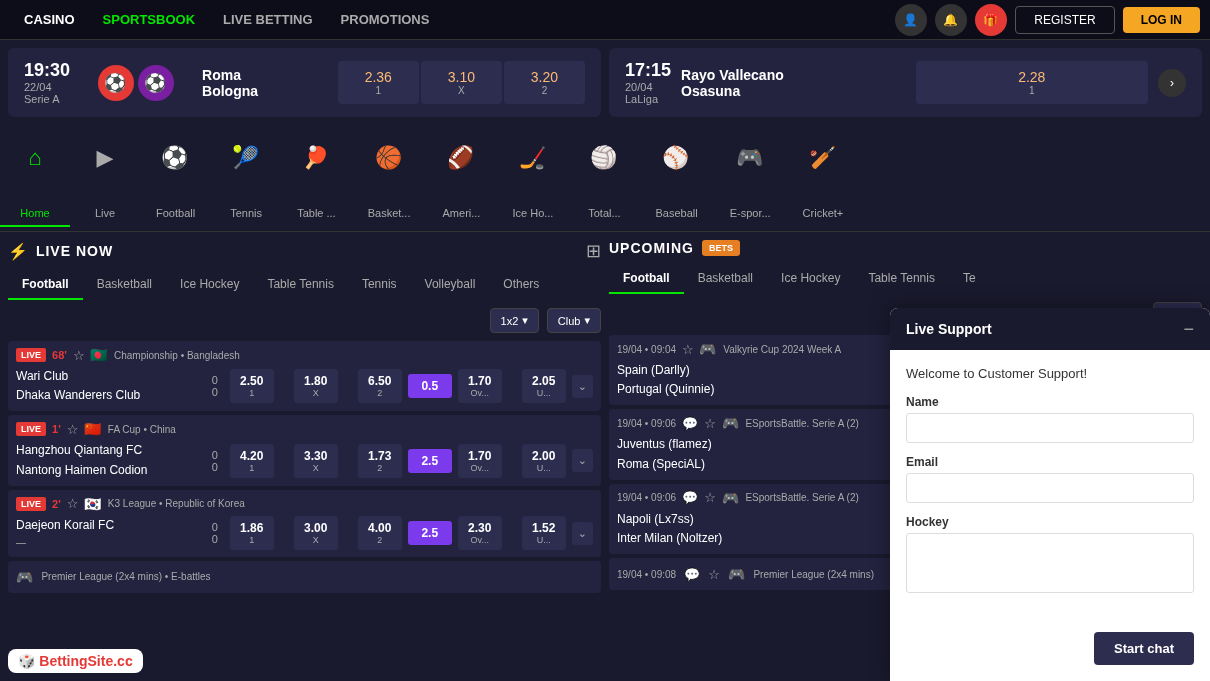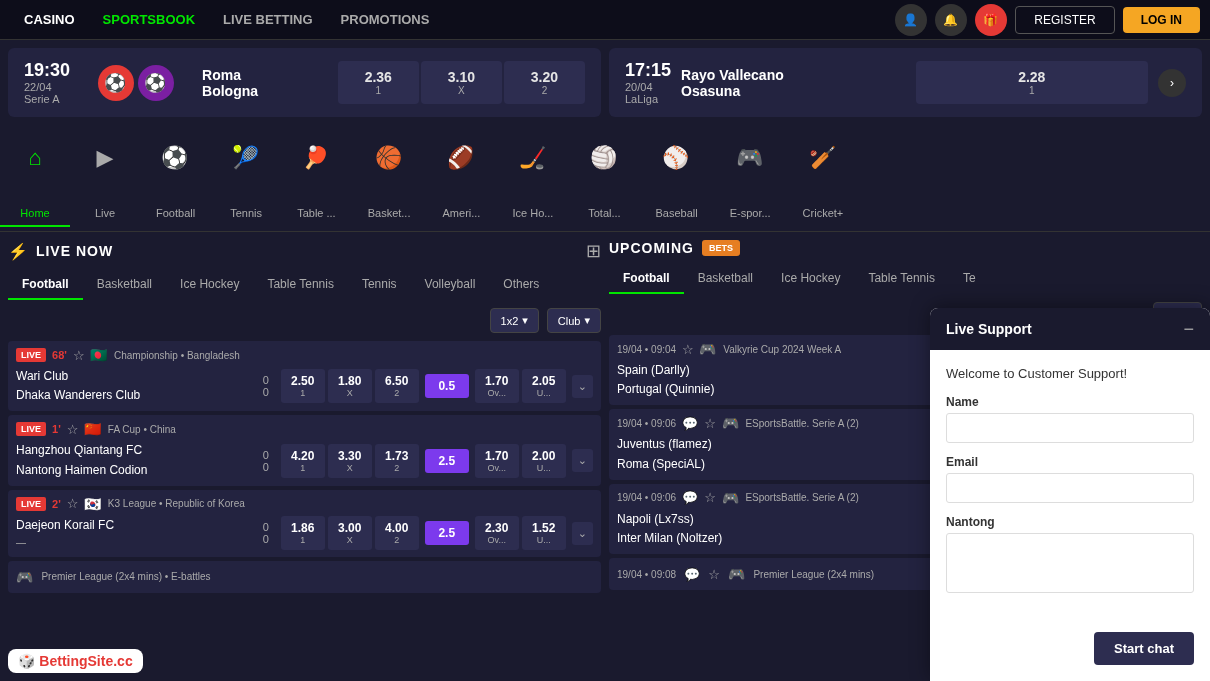--- a/index.html
+++ b/index.html
@@ -18,21 +18,21 @@
     .match-time-block .date { font-size: 11px; color: #aaa; }
     .match-time-block .league { font-size: 11px; color: #aaa; }
     .team-logos { display: flex; gap: 4px; margin: 0 16px; }
     .team-logo { width: 36px; height: 36px; border-radius: 50%; display: flex; align-items: center; justify-content: center; font-size: 18px; }
     .team-logo.red { background: #e53935; }
     .team-logo.maroon { background: #7b1fa2; }
     .match-teams { flex: 1; }
     .match-teams .team { font-size: 14px; font-weight: bold; }
     .odds-row { display: flex; gap: 2px; flex: 2; }
     .odd-btn { flex: 1; background: #2d2d50; border-radius: 4px; padding: 8px 4px; text-align: center; cursor: pointer; }
-    .odd-btn .odd-val { font-size: 14px; font-weight: bold; color: #e5e5e5; }
+    .odd-btn .odd-val { font-size: 14px; font-weight: normal; color: #fdba74; }
     .odd-btn .odd-label { font-size: 10px; color: #aaa; }
 
     .two-col-banner { display: flex; gap: 8px; padding: 0 8px 8px; }
     .banner-left { flex: 1; background: #232340; border-radius: 6px; padding: 12px 16px; }
     .banner-right { flex: 1; background: #232340; border-radius: 6px; padding: 12px 16px; display: flex; align-items: center; gap: 10px; }
     .banner-right .chevron { width: 28px; height: 28px; background: #333; border-radius: 50%; display: flex; align-items: center; justify-content: center; cursor: pointer; }
 
     
     .sports-nav { background: #1a1a2e; padding: 4px 0; border-bottom: 1px solid #333; overflow-x: auto; white-space: nowrap; }
     .sports-nav-inner { display: flex; align-items: stretch; }
@@ -63,38 +63,38 @@
     .match-row { background: #232340; border-radius: 4px; margin-bottom: 4px; padding: 6px 8px; }
     .match-row-header { display: flex; align-items: center; gap: 6px; margin-bottom: 4px; }
     .live-badge { background: #e53935; color: #fff; font-size: 9px; font-weight: bold; padding: 2px 5px; border-radius: 2px; }
     .live-time { color: #e53935; font-size: 11px; font-weight: bold; }
     .league-flag { font-size: 14px; }
     .league-name { font-size: 10px; color: #aaa; }
     .match-info { display: flex; align-items: center; gap: 6px; }
     .team-names { flex: 1; }
     .team-name { font-size: 12px; color: #fff; line-height: 1.6; }
     .team-score { color: #aaa; font-size: 11px; min-width: 12px; }
-    .odds-group { display: flex; gap: 3px; }
+    .odds-group { display: flex; gap: 20px; }
     .odd-cell { background: #2d2d50; border-radius: 3px; padding: 5px 6px; text-align: center; min-width: 44px; cursor: pointer; }
     .odd-cell.highlight { background: #7c3aed; }
     .odd-val2 { font-size: 12px; font-weight: bold; color: #fff; display: block; }
     .odd-lbl { font-size: 9px; color: #aaa; display: block; }
     .more-btn { background: #2d2d50; border-radius: 3px; padding: 5px 6px; cursor: pointer; font-size: 11px; color: #aaa; display: flex; align-items: center; }
     .star-icon { color: #aaa; font-size: 13px; cursor: pointer; }
 
     
     .upcoming-match { background: #232340; border-radius: 4px; margin-bottom: 4px; padding: 6px 8px; }
     .upcoming-header { display: flex; align-items: center; gap: 6px; margin-bottom: 4px; }
     .match-datetime { color: #aaa; font-size: 10px; }
     .total-label { font-size: 10px; color: #e67e22; background: #2d2d50; padding: 2px 6px; border-radius: 2px; }
     .bets-btn { background: #e67e22; color: #fff; font-size: 9px; font-weight: bold; padding: 3px 7px; border-radius: 3px; cursor: pointer; }
     .chat-icon { font-size: 13px; color: #aaa; cursor: pointer; }
 
     
-    .live-support { position: fixed; bottom: 0; right: 0; width: 280px; background: #fff; color: #333; border-radius: 8px 8px 0 0; box-shadow: 0 -2px 20px rgba(0,0,0,0.4); z-index: 1000; }
+    .live-support { position: fixed; bottom: 0; right: 0; width: 320px; background: #fff; color: #333; border-radius: 8px 8px 0 0; box-shadow: 0 -2px 20px rgba(0,0,0,0.4); z-index: 1000; }
     .ls-header { background: #1a1a2e; color: #fff; padding: 12px 16px; border-radius: 8px 8px 0 0; display: flex; align-items: center; justify-content: space-between; }
     .ls-title { font-size: 14px; font-weight: bold; }
     .ls-minimize { color: #aaa; cursor: pointer; font-size: 18px; line-height: 1; }
     .ls-body { padding: 16px; }
     .ls-welcome { font-size: 13px; color: #333; margin-bottom: 14px; }
     .ls-field { margin-bottom: 12px; }
     .ls-label { font-size: 12px; color: #333; font-weight: bold; margin-bottom: 4px; display: block; }
     .ls-input { width: 100%; border: 1px solid #ddd; border-radius: 3px; padding: 7px 8px; font-size: 12px; color: #333; background: #fff; }
     .ls-textarea { width: 100%; border: 1px solid #ddd; border-radius: 3px; padding: 7px 8px; font-size: 12px; color: #333; background: #fff; height: 60px; resize: none; }
     .ls-footer { padding: 8px 16px 16px; display: flex; justify-content: flex-end; }
@@ -540,21 +540,21 @@
     <p class="ls-welcome">Welcome to Customer Support!</p>
     <div class="ls-field">
       <label class="ls-label">Name</label>
       <input class="ls-input" type="text" style="">
     </div>
     <div class="ls-field">
       <label class="ls-label">Email</label>
       <input class="ls-input" type="email" style="">
     </div>
     <div class="ls-field">
-      <label class="ls-label">Nantong</label>
+      <label class="ls-label">Hockey</label>
       <textarea class="ls-textarea" style=""></textarea>
     </div>
   </div>
   <div class="ls-footer">
     <button class="ls-start-btn">Start chat</button>
   </div>
 </div>
 
 <div class="betting-logo">
   <span>🎲 BettingSite<span style="color:#e53935;">.cc</span></span>

